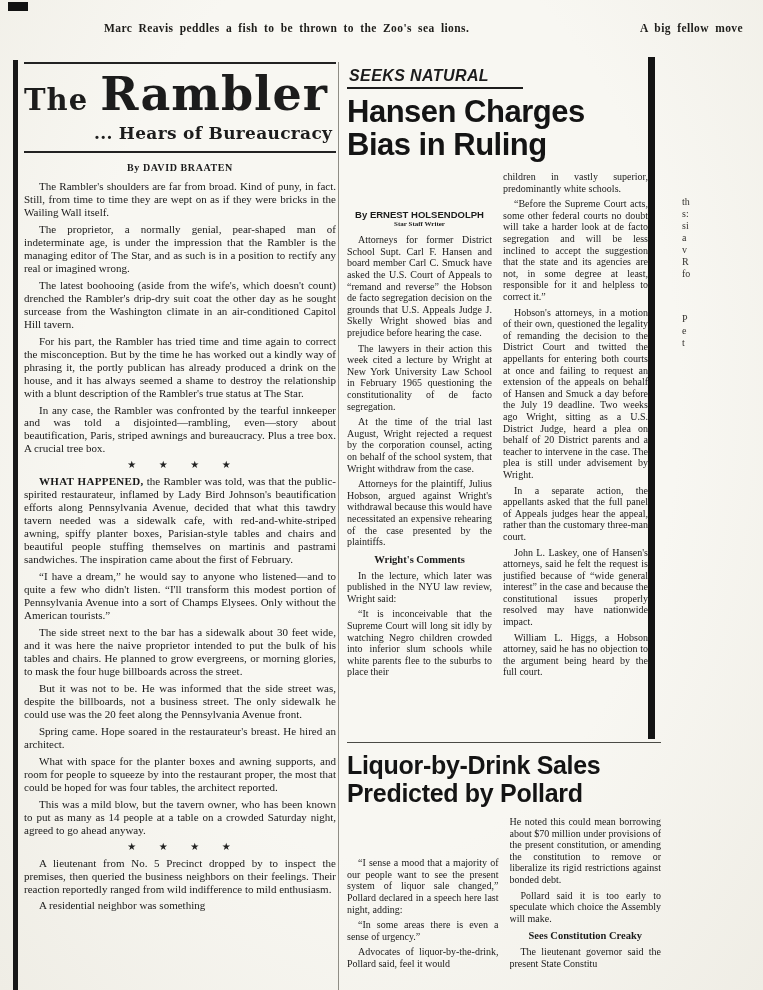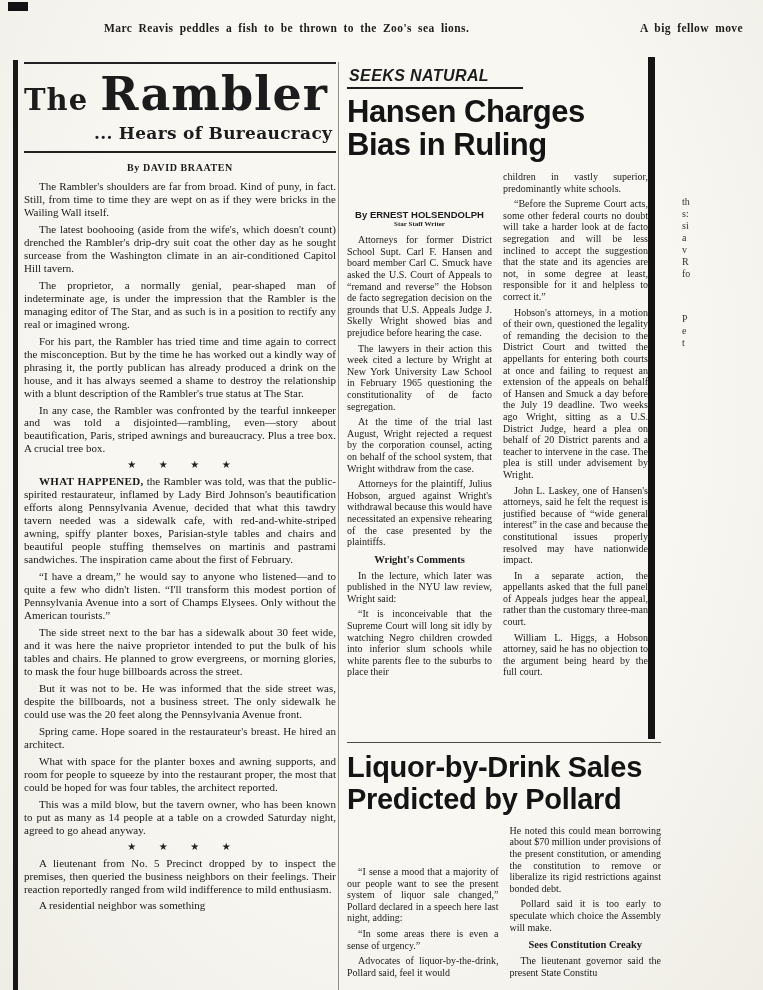--- a/index.html
+++ b/index.html
@@ -62,21 +62,21 @@
   .col p { font-size:10px; line-height:1.16; text-align:justify; text-indent:11px; margin-bottom:4px; color:#191919; }
   .subhead { text-align:center; font-weight:bold; font-size:10.5px; margin:6px 0 5px; }
 
   
   .liquor {
     position:absolute; left:347px; top:742px; width:314px; height:248px;
     overflow:hidden; border-top:1px solid #4a4a45; padding-top:9px;
   }
   .headline2 {
     font-family:"Liberation Sans", sans-serif; font-weight:bold;
-    font-size:29px; line-height:1.1; letter-spacing:-0.3px; color:#141414;
+    font-size:25px; line-height:1.1; letter-spacing:-0.3px; color:#141414;
     margin-bottom:9px;
   }
 
   
   .edge-sliver { position:absolute; left:659px; top:62px; width:104px; height:700px; overflow:hidden; }
   .edge-sliver span { position:absolute; left:2px; font-size:10px; line-height:1; color:#35332f;padding-left:21px; }
 </style>
 </head>
 <body>
 
@@ -91,22 +91,22 @@
   <div class="right-bar"></div>
 
   <section class="rambler">
     <div class="rambler-head">
       <span class="mast-the">The</span><span class="mast-name">Rambler</span>
       <div class="rambler-subtitle">... Hears of Bureaucracy</div>
     </div>
     <div class="byline">By DAVID BRAATEN</div>
 
     <p class="body">The Rambler's shoulders are far from broad. Kind of puny, in fact. Still, from time to time they are wept on as if they were bricks in the Wailing Wall itself.</p>
+    <p class="body">The proprietor, a normally genial, pear-shaped man of indeterminate age, is under the impression that the Rambler is the managing editor of The Star, and as such is in a position to rectify any real or imagined wrong.</p>
     <p class="body">The latest boohooing (aside from the wife's, which doesn't count) drenched the Rambler's drip-dry suit coat the other day as he sought surcease from the Washington climate in an air-conditioned Capitol Hill tavern.</p>
-    <p class="body">The proprietor, a normally genial, pear-shaped man of indeterminate age, is under the impression that the Rambler is the managing editor of The Star, and as such is in a position to rectify any real or imagined wrong.</p>
     <p class="body">For his part, the Rambler has tried time and time again to correct the misconception. But by the time he has worked out a kindly way of phrasing it, the portly publican has already produced a drink on the house, and it has always seemed a shame to destroy the relationship with a blunt description of the Rambler's true status at The Star.</p>
     <p class="body">In any case, the Rambler was confronted by the tearful innkeeper and was told a disjointed—rambling, even—story about beautification, Paris, striped awnings and bureaucracy. Plus a tree box. A crucial tree box.</p>
 
     <div class="stars">★ ★ ★ ★</div>
 
     <p class="body"><span class="lead">WHAT HAPPENED,</span><span> the Rambler was told, was that the public-spirited restaurateur, inflamed by Lady Bird Johnson's beautification efforts along Pennsylvania Avenue, decided that what this tawdry tavern needed was a sidewalk cafe, with red-and-white-striped awning, spiffy planter boxes, Parisian-style tables and chairs and beautiful people stuffing themselves on martinis and pastrami sandwiches. The inspiration came about the first of February.</span></p>
     <p class="body">“I have a dream,” he would say to anyone who listened—and to quite a few who didn't listen. “I'll transform this modest portion of Pennsylvania Avenue into a sort of Champs Elysees. Only without the American tourists.”</p>
     <p class="body">The side street next to the bar has a sidewalk about 30 feet wide, and it was here the naive proprietor intended to put the bulk of his tables and chairs. He planned to grow evergreens, or morning glories, to mask the four huge billboards across the street.</p>
     <p class="body">But it was not to be. He was informed that the side street was, despite the billboards, not a business street. The only sidewalk he could use was the 20 feet along the Pennsylvania Avenue front.</p>
     <p class="body">Spring came. Hope soared in the restaurateur's breast. He hired an architect.</p>
@@ -135,22 +135,22 @@
         <p>Attorneys for the plaintiff, Julius Hobson, argued against Wright's withdrawal because this would have necessitated an expensive rehearing of the case presented by the plaintiffs.</p>
         <div class="subhead">Wright's Comments</div>
         <p>In the lecture, which later was published in the NYU law review, Wright said:</p>
         <p>“It is inconceivable that the Supreme Court will long sit idly by watching Negro children crowded into inferior slum schools while white parents flee to the suburbs to place their</p>
       </div>
       <div class="vrule"></div>
       <div class="col">
         <p style="text-indent:0">children in vastly superior, predominantly white schools.</p>
         <p>“Before the Supreme Court acts, some other federal courts no doubt will take a harder look at de facto segregation and will be less inclined to accept the suggestion that the state and its agencies are not, in some degree at least, responsible for it and helpless to correct it.”</p>
         <p>Hobson's attorneys, in a motion of their own, questioned the legality of remanding the decision to the District Court and twitted the appellants for entering both courts at once and failing to request an extension of the appeals on behalf of Hansen and Smuck a day before the July 19 deadline. Two weeks ago Wright, sitting as a U.S. District Judge, heard a plea on behalf of 20 District parents and a teacher to intervene in the case. The plea is still under advisement by Wright.</p>
+        <p>In a separate action, the appellants asked that the full panel of Appeals judges hear the appeal, rather than the customary three-man court.</p>
         <p>John L. Laskey, one of Hansen's attorneys, said he felt the request is justified because of “wide general interest” in the case and because the constitutional issues properly resolved may have nationwide impact.</p>
-        <p>In a separate action, the appellants asked that the full panel of Appeals judges hear the appeal, rather than the customary three-man court.</p>
         <p>William L. Higgs, a Hobson attorney, said he has no objection to the argument being heard by the full court.</p>
       </div>
     </div>
   </section>
 
   <section class="liquor">
     <h2 class="headline2"><span>Liquor-by-Drink Sales</span><br><span>Predicted by Pollard</span></h2>
     <div class="two-col">
       <div class="col">
         <p>“I sense a mood that a majority of our people want to see the present system of liquor sale changed,” Pollard declared in a speech here last night, adding:</p>

